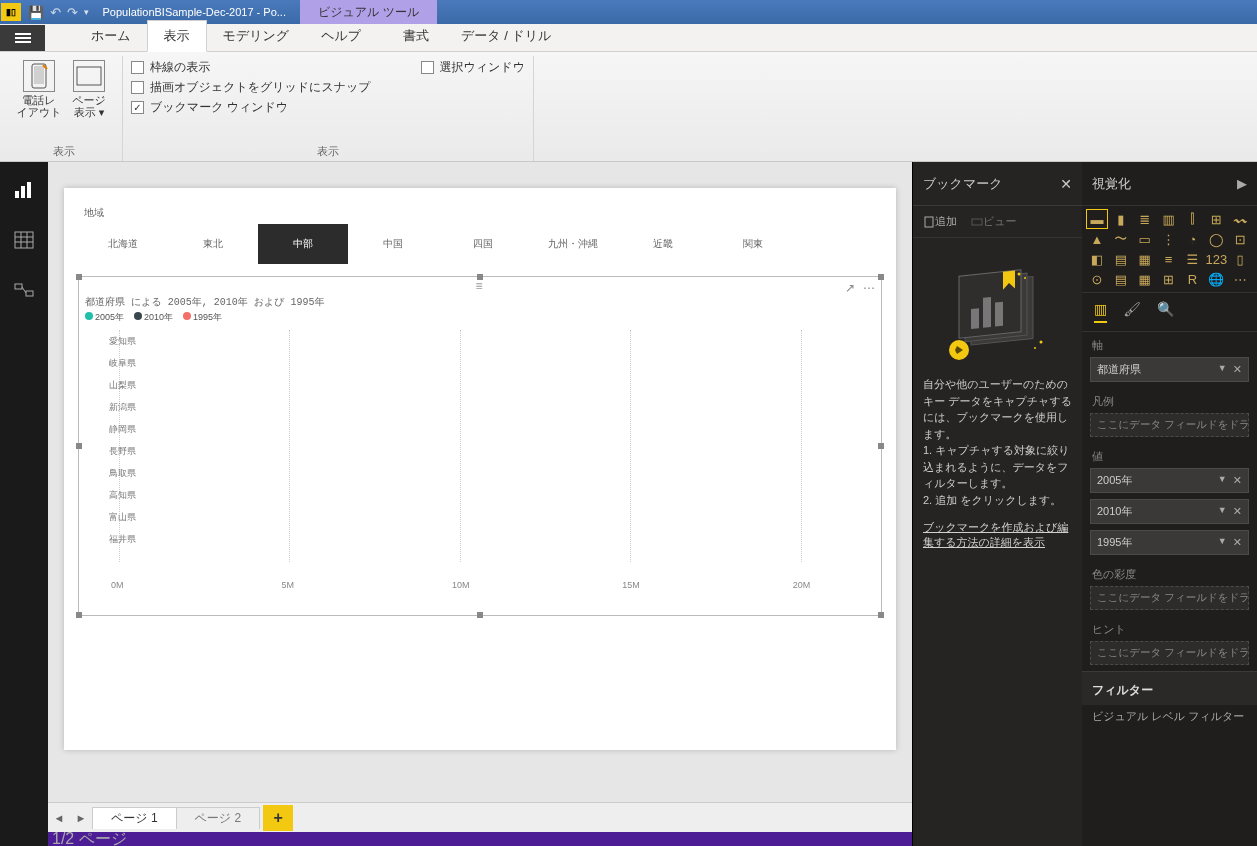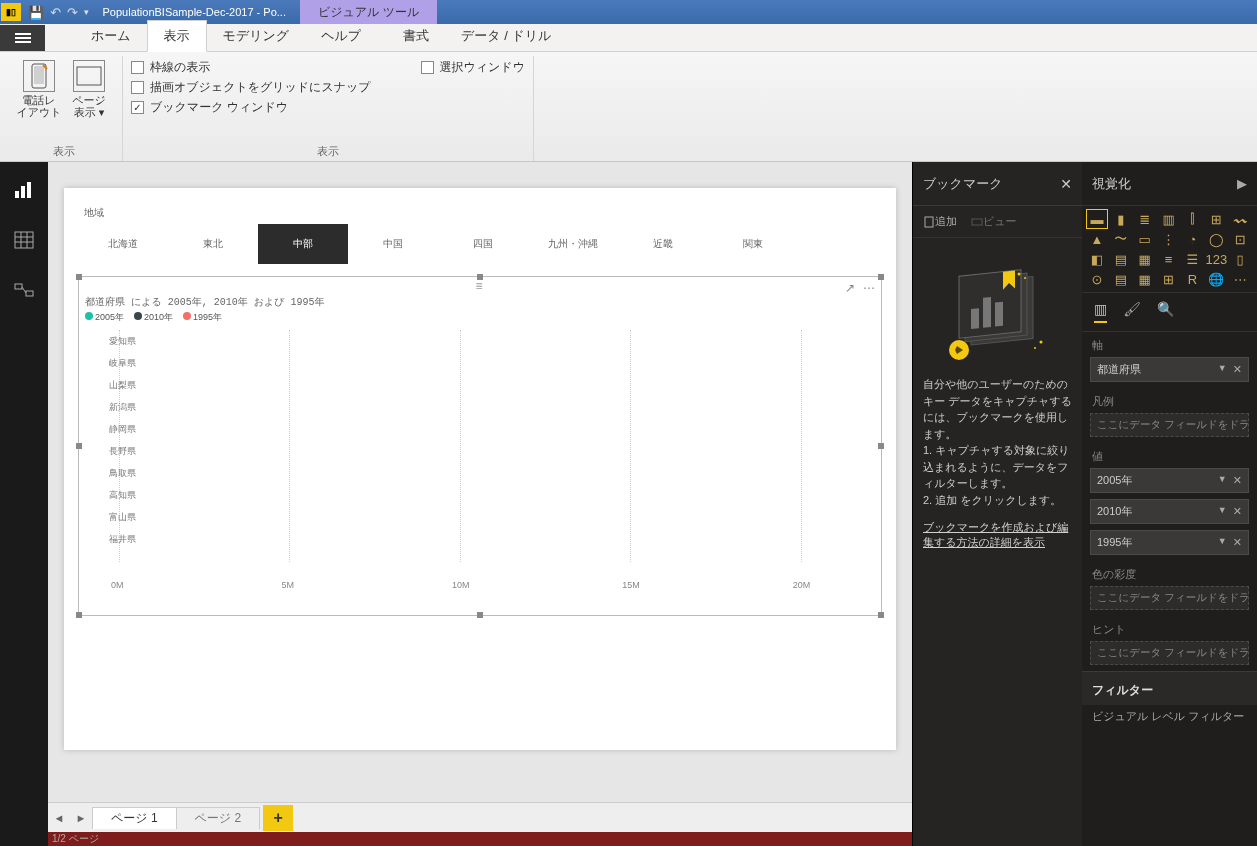--- a/index.html
+++ b/index.html
@@ -65,21 +65,21 @@
 .stack{display:flex;height:14px;}
 .seg{height:100%;}
 .xaxis{position:absolute;left:0;right:0;bottom:0;display:flex;justify-content:space-between;font-size:9px;color:#888;}
 
 
 .pagetabs{height:30px;background:#eee;display:flex;align-items:center;border-top:1px solid #ccc;}
 .pagetabs .navbtn{width:22px;text-align:center;color:#666;cursor:pointer;font-size:11px;}
 .ptab{padding:2px 18px;border:1px solid #ccc;border-bottom:none;background:#fff;font-size:12px;color:#333;cursor:pointer;margin-right:-1px;}
 .ptab.inactive{background:#eee;color:#777;}
 .addtab{width:30px;height:26px;background:#f2c811;display:flex;align-items:center;justify-content:center;color:#333;font-weight:bold;font-size:16px;cursor:pointer;margin-left:4px;}
-.statusbar{height:14px;background:#7f1d1d;color:#aaa;font-size:10px;padding-left:4px;line-height:14px;}
+.statusbar{height:14px;background:#4c1d95;color:#aaa;font-size:16px;padding-left:4px;line-height:14px;}
 
 
 .pane{width:170px;background:#252423;color:#ccc;border-left:1px solid #000;display:flex;flex-direction:column;}
 .pane-hd{display:flex;align-items:center;justify-content:space-between;height:44px;padding:0 10px;font-size:13px;border-bottom:1px solid #3a3a3a;}
 .pane-hd .close{cursor:pointer;color:#ccc;font-size:14px;}
 .pane-tb{display:flex;gap:14px;padding:8px 10px;font-size:11px;color:#aaa;border-bottom:1px solid #333;}
 .pane-tb span{cursor:pointer;display:flex;align-items:center;gap:0;}
 .bm-ill{display:flex;justify-content:center;padding:26px 0 12px;}
 .bm-text{font-size:11px;line-height:1.5;color:#ccc;padding:0 10px 12px;}
 .bm-link{font-size:11px;color:#d0d0d0;text-decoration:underline;padding:0 10px;cursor:pointer;}

